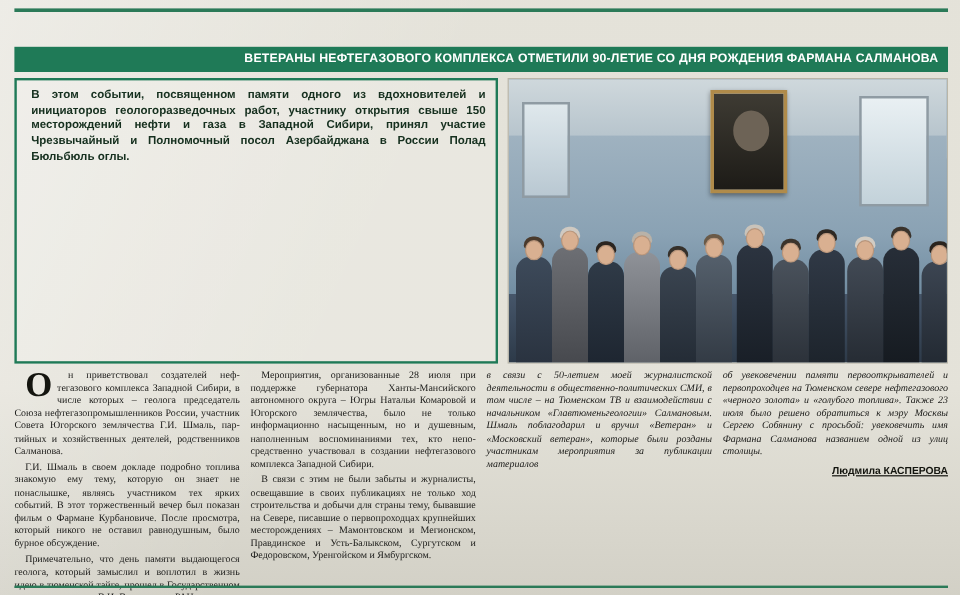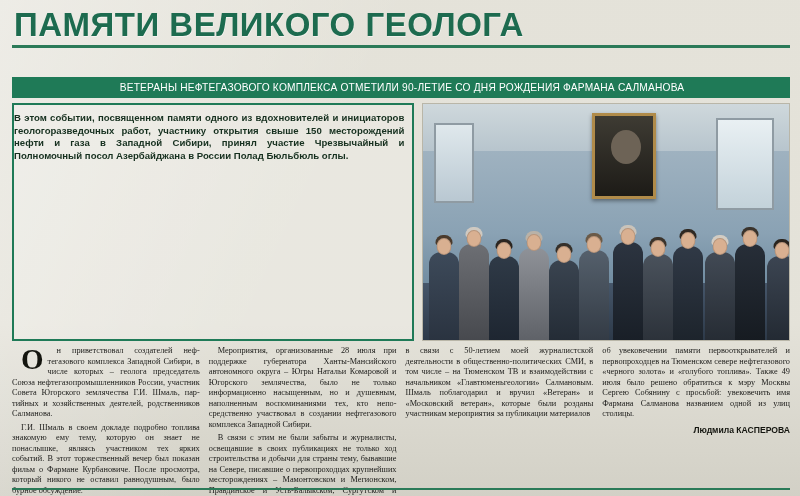--- a/index.html
+++ b/index.html
@@ -35,38 +35,38 @@
   .rule-top {
     height: 3px;
     background: #2b7a58;
     margin: 1px 0 3px 0;
   }
   
   .subbar {
     background: #1f7a57;
     color: #ffffff;
     font-family: "Liberation Sans", sans-serif;
-    font-weight: normal;
+    font-weight: bold;
     font-size: 10.2px;
     letter-spacing: 0.2px;
     padding: 5px 8px 5px 10px;
-    text-align: center;
+    text-align: right;
     margin-bottom: 5px;
     margin-top: 29px;
   }
   
   .lead-wrap {
     display: flex;
     gap: 8px;
     margin-bottom: 5px;
   }
   .lead {
     width: 422px;
     border: 2px solid #1f7a57;
-    padding: 7px 8px 6px 0;
+    padding: 7px 8px 6px 12px;
     font-family: "Liberation Sans", sans-serif;
     font-weight: bold;
     font-size: 9.6px;
     line-height: 1.32;
     color: #16301f;
     text-align: justify;
     background: rgba(255,255,255,0.18);
   }
   
   .photo {
@@ -137,54 +137,54 @@
   }
   .col {
     width: 190px;
     font-size: 8.3px;
     line-height: 1.27;
     text-align: justify;
     color: #1a1a18;
     hyphens: auto;
   }
   .col p { margin: 0 0 3px 0; text-indent: 9px; }
-  .col p.noind { text-indent: 0; }
+  .col p.noind { text-indent: 0; font-style: italic; }
   .dropcap-p {
     text-indent: 0;
   }
   .dropcap {
     float: left;
     font-family: "Liberation Serif", serif;
     font-weight: bold;
     font-size: 29px;
     line-height: 0.78;
     padding: 2px 4px 0 0;
     color: #14150f;
   }
   .signature {
     text-align: right;
     font-family: "Liberation Sans", sans-serif;
     font-weight: bold;
     font-size: 8.6px;
     margin-top: 5px;
     color: #14150f;
+    text-decoration: underline;
   }
   .rule-bottom {
     position: absolute;
     left: 12px; right: 10px; bottom: 6px;
     height: 2px;
     background: #2b7a58;
   }
 </style>
 </head>
 <body>
 
 <div class="page">
 
-  <div class="headline">ПАМЯТИ ВЕЛИКОГО ГЕОЛОГА</div>
   <div class="rule-top"></div>
 
   <div class="subbar">ВЕТЕРАНЫ НЕФТЕГАЗОВОГО КОМПЛЕКСА ОТМЕТИЛИ 90-ЛЕТИЕ СО ДНЯ РОЖДЕНИЯ ФАРМАНА САЛМАНОВА</div>
 
   <div class="lead-wrap">
     <div class="lead">В этом событии, посвященном памяти одного из вдохновителей и инициаторов геологоразведочных работ, участнику открытия свыше 150 месторождений нефти и газа в Западной Сибири, принял участие Чрезвычайный и Полномочный посол Азербайджана в России Полад Бюльбюль оглы.</div>
 
     <div class="photo">
       <div class="ph-ceiling"></div>
       <div class="ph-wall"></div>
@@ -258,20 +258,20 @@
       <p>Мероприятия, организованные 28 июля при поддержке губернатора Ханты-Мансийского автономного округа – Югры Натальи Комаровой и Югорского земля­чества, было не только информационно насыщенным, но и душевным, напол­ненным воспоминаниями тех, кто непо­средственно участвовал в создании нефте­газового комплекса Западной Сибири.</p>
       <p>В связи с этим не были забыты и жур­налисты, освещавшие в своих публика­циях не только ход строительства и до­бычи для страны тему, бывавшие на Севере, писавшие о первопроходцах крупней­ших месторождениях – Мамонтовском и Мегионском, Правдинское и Усть-Балыкском, Сургутском и Федоровском, Уренгойском и Ямбургском.</p>
 
     </div>
 
     <div class="col">
       <p class="noind">в связи с 50-летием моей журналист­ской деятельности в общественно-политических СМИ, в том числе – на Тюменском ТВ и взаимодействии с начальником «Главтюменьгеологии» Салмановым. Шмаль поблагодарил и вру­чил «Ветеран» и «Московский ветеран», которые были розданы участникам ме­роприятия за публикации материалов</p>
     </div>
 
     <div class="col">
-      <p class="noind">об увековечении памяти первооткрыва­телей и первопроходцев на Тюменском севере нефтегазового «черного золота» и «голубого топлива». Также 49 июля было решено обратиться к мэру Москвы Сергею Собянину с просьбой: увекове­чить имя Фармана Салманова названием одной из улиц столицы.</p>
+      <p class="noind">об увековечении памяти первооткрыва­телей и первопроходцев на Тюменском севере нефтегазового «черного золота» и «голубого топлива». Также 23 июля было решено обратиться к мэру Москвы Сергею Собянину с просьбой: увекове­чить имя Фармана Салманова названием одной из улиц столицы.</p>
       <div class="signature">Людмила КАСПЕРОВА</div>
     </div>
 
   </div>
 
   <div class="rule-bottom"></div>
 </div>
 
 </body></html>

